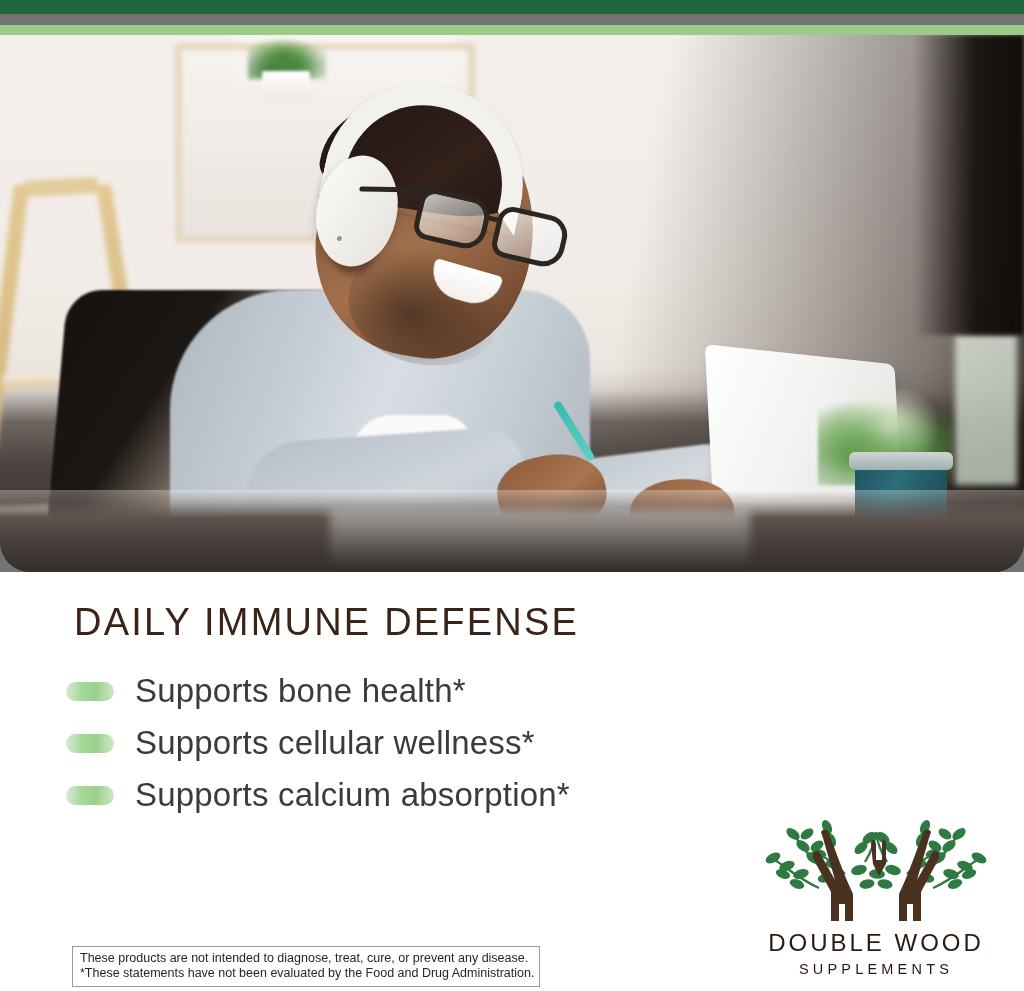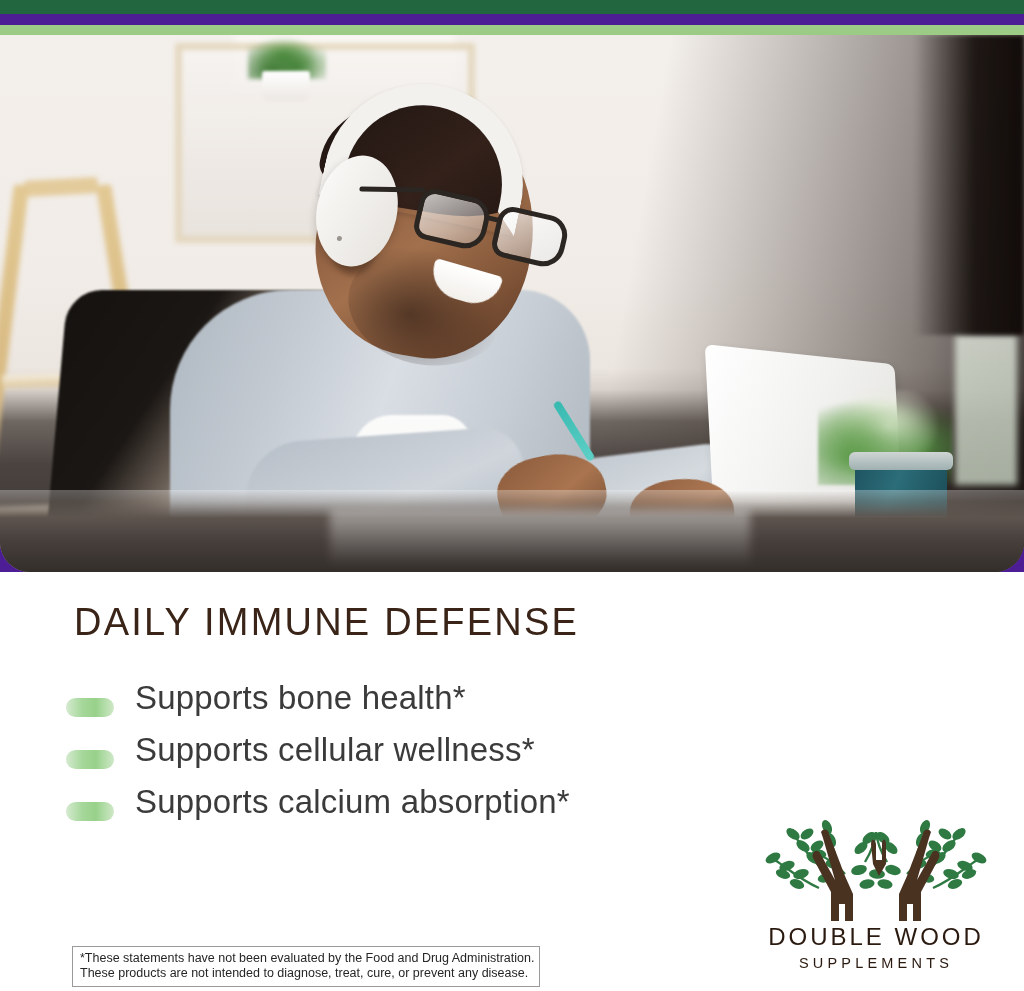--- a/index.html
+++ b/index.html
@@ -10,21 +10,21 @@
     height: 991px;
     background: #ffffff;
     font-family: "Liberation Sans", sans-serif;
     overflow: hidden;
   }
 
   .page {
     position: relative;
     width: 1024px;
     height: 812px;
-    background: #4c1d95;
+    background: #737373;
   }
 
   
   .bar-dark {
     position: absolute;
     top: 0; left: 0;
     width: 1024px;
     height: 14px;
     background: #226640;
   }
@@ -467,21 +467,21 @@
     white-space: nowrap;
   }
 
   .benefits {
     position: absolute;
     left: 66px; top: 93px;
     list-style: none;
   }
   .benefit {
     display: flex;
-    align-items: flex-end;
+    align-items: center;
     height: 52px;
   }
   .pill {
     flex: 0 0 auto;
     width: 48px;
     height: 19px;
     border-radius: 10px;
     margin-right: 21px;
     background: linear-gradient(90deg,
         #d5ead0 0%,
@@ -515,20 +515,21 @@
 
   
   .logo {
     position: absolute;
     left: 752px; top: 246px;
     width: 248px;
     text-align: center;
   }
   .logo-mark { display: block; margin: 0 auto; }
   .logo-word {
+    margin-top: 6px;
     font-size: 24px;
     letter-spacing: 3.0px;
     color: #2b1a10;
     font-weight: 400;
     white-space: nowrap;
   }
   .logo-sub {
     margin-top: 4px;
     font-size: 14.5px;
     letter-spacing: 4.2px;
@@ -615,22 +616,22 @@
         <span class="pill"></span>
         <span class="benefit-text">Supports cellular wellness*</span>
       </li>
       <li class="benefit">
         <span class="pill"></span>
         <span class="benefit-text">Supports calcium absorption*</span>
       </li>
     </ul>
 
     <div class="disclaimer">
+      <div class="disclaimer-line">These products are not intended to diagnose, treat, cure, or prevent any disease.</div>
       <div class="disclaimer-line">*These statements have not been evaluated by the Food and Drug Administration.</div>
-      <div class="disclaimer-line">These products are not intended to diagnose, treat, cure, or prevent any disease.</div>
     </div>
 
     <div class="logo">
       <svg class="logo-mark" width="230" height="105" viewBox="0 0 230 105">
         <g fill="#2f7a43">
 
           <path d="M58 70 C40 62 26 50 14 42" stroke="#2f7a43" stroke-width="2.4" fill="none"></path>
           <path d="M62 52 C50 40 40 28 34 18" stroke="#2f7a43" stroke-width="2.4" fill="none"></path>
           <path d="M74 36 C70 26 68 18 68 10" stroke="#2f7a43" stroke-width="2.4" fill="none"></path>
           <path d="M84 56 C76 46 66 40 56 36" stroke="#2f7a43" stroke-width="2.2" fill="none"></path>

